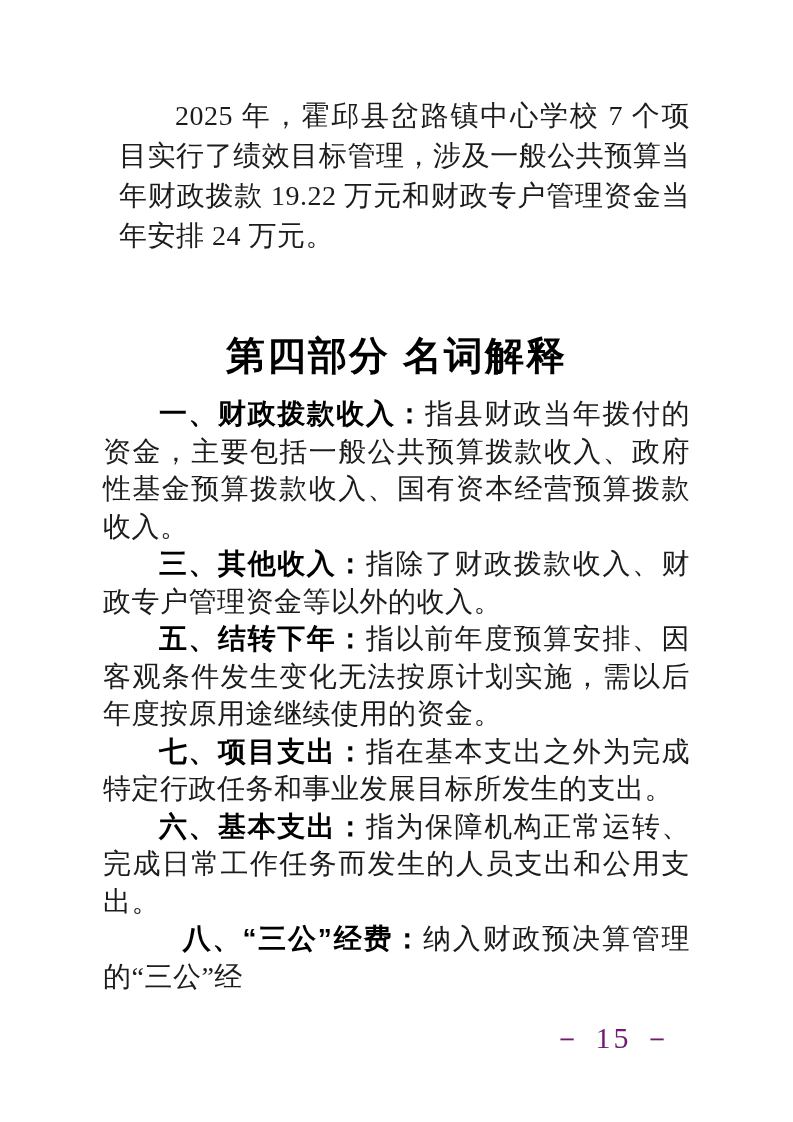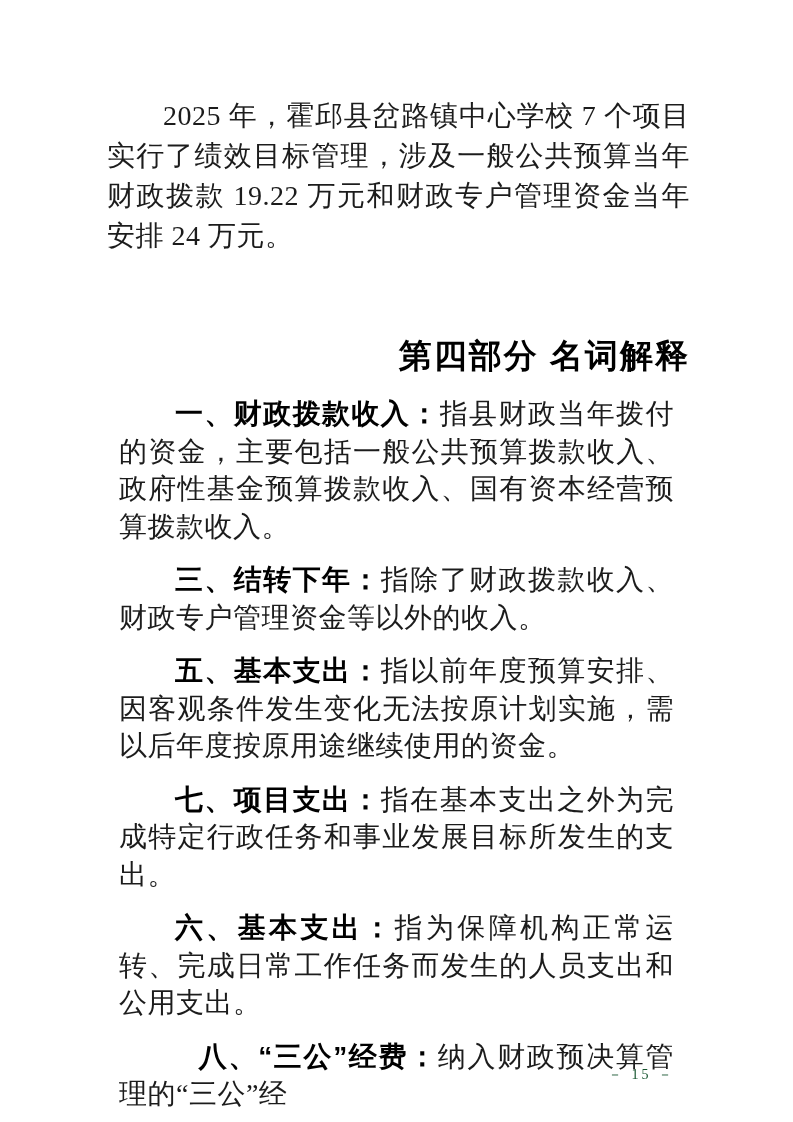--- a/index.html
+++ b/index.html
@@ -15,44 +15,44 @@
     font-family: "Liberation Serif", serif;
     color: #1c1c1c;
   }
   .page {
     position: absolute;
     left: 103px;
     top: 90px;
     width: 587px;
   }
   .intro {
-    margin: 6px 0 0 4px;
+    margin: 6px 0 0 16px;
     font-size: 28px;
     line-height: 40px;
     text-indent: 2em;
     text-align: justify;
     text-justify: inter-character;
     letter-spacing: 0.5px;
     color: #1c1c1c;
   }
   .heading {
     margin: 78px 0 17px 0;
     font-family: "Liberation Sans", sans-serif;
     font-weight: 700;
-    font-size: 33px;
+    font-size: 39px;
     line-height: 44px;
-    text-align: right;
+    text-align: center;
     letter-spacing: 2px;
     color: #000000;
   }
   .terms {
     margin: 0;
   }
   .term {
-    margin: 16px;
+    margin: 0;
     font-size: 28px;
     line-height: 37.5px;
     text-indent: 2em;
     text-align: justify;
     text-justify: inter-character;
     letter-spacing: 0.5px;
     color: #1c1c1c;
   }
   .term:last-child {
     text-indent: 2.85em;
@@ -61,40 +61,39 @@
     font-family: "Liberation Sans", sans-serif;
     font-weight: 700;
     color: #000000;
     letter-spacing: 0.5px;
   }
   .page-number {
     position: absolute;
     top: 1018px;
     right: 118px;
     font-family: "Liberation Serif", serif;
-    font-size: 14px;
+    font-size: 30px;
     letter-spacing: 3px;
-    color: #14532d;
+    color: #701a75;
     white-space: nowrap;
-    margin-top: 48px;
   }
 </style>
 </head>
 <body>
 
 <div class="page">
 
   <p class="intro">2025 年，霍邱县岔路镇中心学校 7 个项目实行了绩效目标管理，涉及一般公共预算当年财政拨款 19.22 万元和财政专户管理资金当年安排 24 万元。</p>
 
   <h2 class="heading">第四部分 名词解释</h2>
 
   <div class="terms">
     <p class="term"><span class="term-label">一、财政拨款收入：</span><span>指县财政当年拨付的资金，主要包括一般公共预算拨款收入、政府性基金预算拨款收入、国有资本经营预算拨款收入。</span></p>
-    <p class="term"><span class="term-label">三、结转下年：</span><span>指除了财政拨款收入、财政专户管理资金等以外的收入。</span></p>
-    <p class="term"><span class="term-label">五、基本支出：</span><span>指以前年度预算安排、因客观条件发生变化无法按原计划实施，需以后年度按原用途继续使用的资金。</span></p>
+    <p class="term"><span class="term-label">三、其他收入：</span><span>指除了财政拨款收入、财政专户管理资金等以外的收入。</span></p>
+    <p class="term"><span class="term-label">五、结转下年：</span><span>指以前年度预算安排、因客观条件发生变化无法按原计划实施，需以后年度按原用途继续使用的资金。</span></p>
     <p class="term"><span class="term-label">七、项目支出：</span><span>指在基本支出之外为完成特定行政任务和事业发展目标所发生的支出。</span></p>
     <p class="term"><span class="term-label">六、基本支出：</span><span>指为保障机构正常运转、完成日常工作任务而发生的人员支出和公用支出。</span></p>
     <p class="term"><span class="term-label">八、“三公”经费：</span><span>纳入财政预决算管理的“三公”经</span></p>
   </div>
 
 </div>
 
 <div class="page-number">－ 15 －</div>
 
 </body></html>

